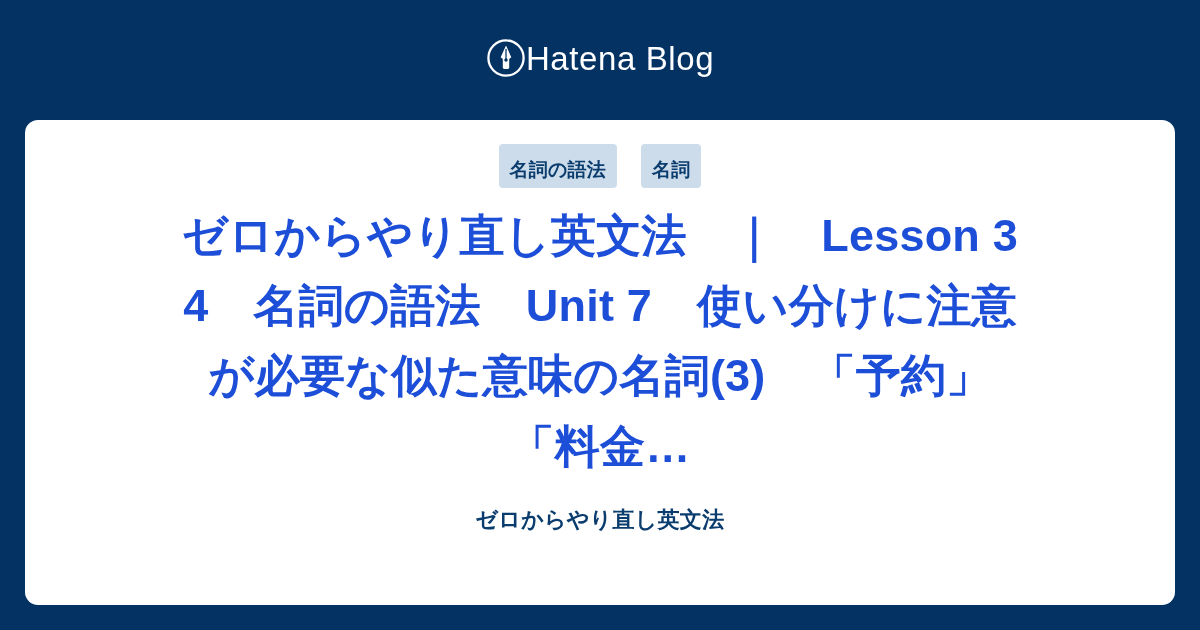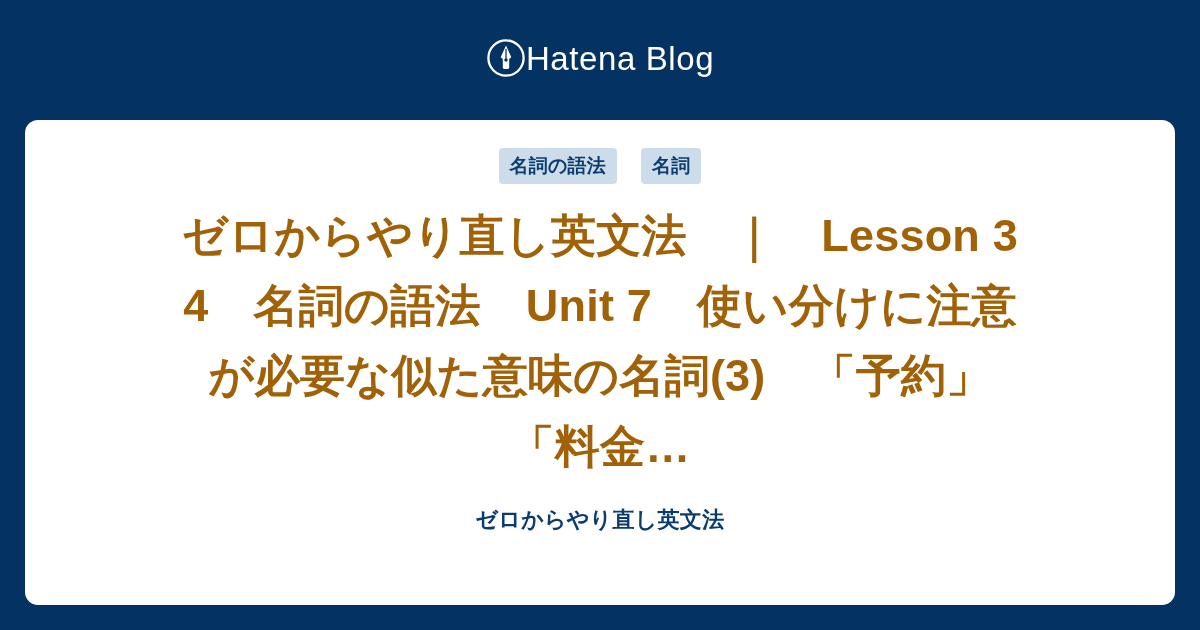--- a/index.html
+++ b/index.html
@@ -78,32 +78,32 @@
     align-items: center;
     gap: 24px;
     height: 34px;
   }
   .tag {
     background: #ccdcea;
     color: #0b3c6e;
     font-size: 19px;
     font-weight: 700;
     line-height: 1;
-    padding: 8px 11px 9px 11px;
+    padding: 16px 11px 9px 11px;
     border-radius: 4px;
     white-space: nowrap;
     letter-spacing: 0.2px;
   }
 
   
   .entry-title {
     margin: 18px 0 0 0;
     width: 846px;
     text-align: center;
-    color: #a16207;
+    color: #1d4ed8;
     font-size: 45px;
     font-weight: 700;
     line-height: 1.56;
     letter-spacing: 0.2px;
     word-break: break-all;
     max-height: 282px;
     overflow: hidden;
   }
 
   

